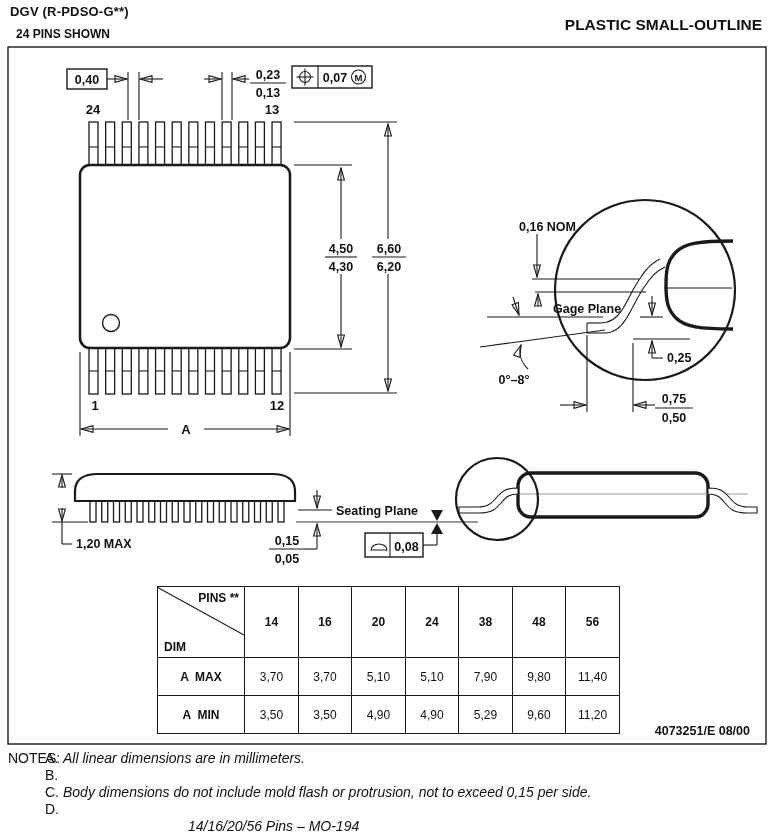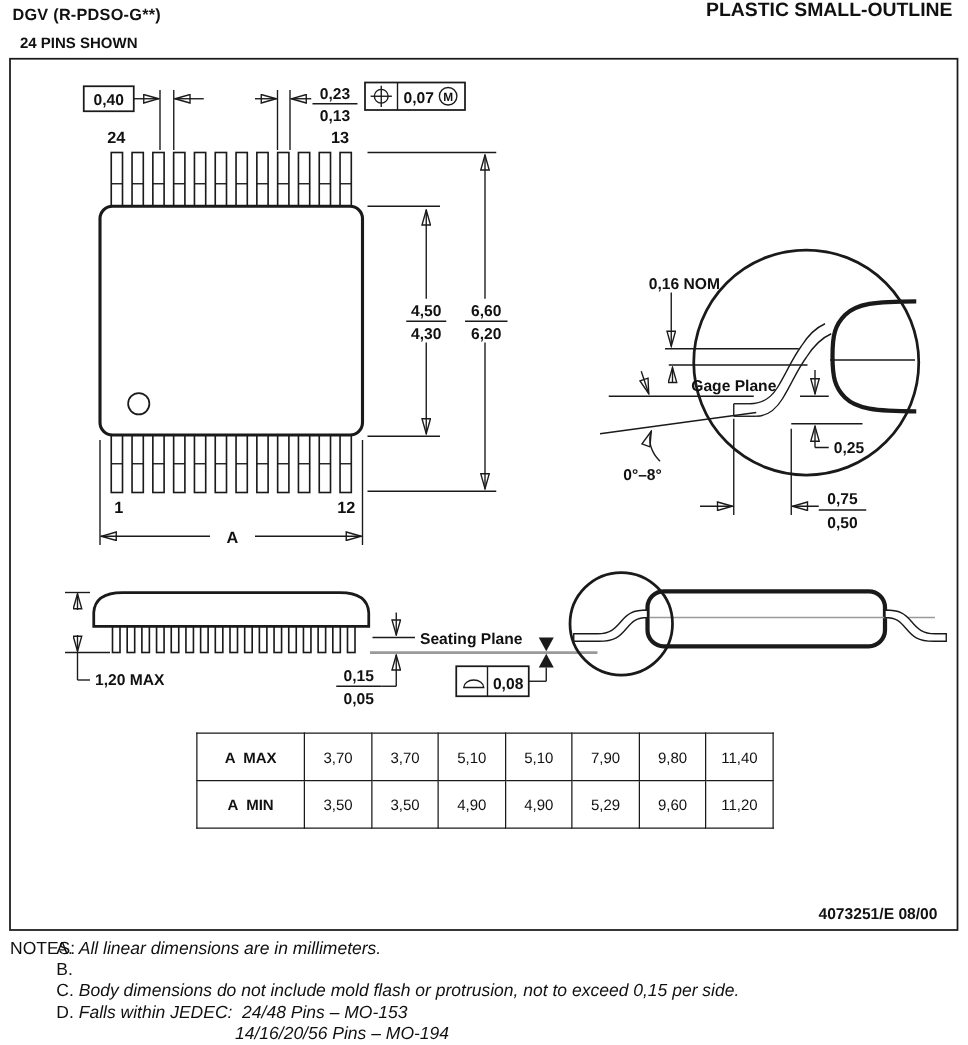--- a/index.html
+++ b/index.html
@@ -1,20 +1,20 @@
 <!DOCTYPE html>
 <html><head>
 <meta charset="utf-8">
 <style>
   html,body{margin:0;padding:0;background:#fff;}
   #page{position:relative;width:774px;height:836px;background:#ffffff;
         font-family:"Liberation Sans",sans-serif;color:#111;overflow:hidden;}
   .title-left{position:absolute;left:10px;top:4px;font-size:13px;font-weight:bold;letter-spacing:.2px;}
   .title-sub{position:absolute;left:16px;top:27px;font-size:12px;font-weight:bold;}
-  .title-right{position:absolute;right:12px;top:0;font-size:15.5px;font-weight:bold;}
+  .title-right{position:absolute;right:12px;top:16px;font-size:15.5px;font-weight:bold;}
   .doc-num{position:absolute;right:24px;top:724px;font-size:12.5px;font-weight:bold;}
   
   #draw{position:absolute;left:0;top:0;}
   #draw line,#draw path,#draw rect,#draw circle,#draw ellipse{stroke:#1a1a1a;fill:none;stroke-width:1.1;}
   #draw .fw{fill:#fff;}
   #draw .sw2{stroke-width:2.2;}
   #draw .sw25{stroke-width:2.5;}
   #draw .sw3{stroke-width:3.4;}
   #draw .sw14{stroke-width:1.4;}
   #draw .gray{stroke:#9a9a9a;}
@@ -289,20 +289,34 @@
       <col style="width:86px">
         <col style="width:54px">
         <col style="width:53px">
         <col style="width:54px">
       <col style="width:53px">
         <col style="width:54px">
         <col style="width:53px">
         <col style="width:54px">
     </colgroup>
     <tbody>
+        <tr style="height:47px">
+      <td class="corner">
+        <div class="diag"></div>
+        <span class="c-top">PINS **</span>
+        <span class="c-bot">DIM</span>
+      </td>
+      <td class="hd">14</td>
+      <td class="hd">16</td>
+      <td class="hd">20</td>
+      <td class="hd">24</td>
+      <td class="hd">38</td>
+      <td class="hd">48</td>
+      <td class="hd">56</td>
+    </tr>
     <tr style="height:38px">
       <td class="rl">A  MAX</td>
       <td>3,70</td>
       <td>3,70</td>
       <td>5,10</td>
       <td>5,10</td>
       <td>7,90</td>
       <td>9,80</td>
       <td>11,40</td>
     </tr>
@@ -329,21 +343,20 @@
     </div>
     <div class="note-row">
       <span class="note-letter">B.</span>
     </div>
     <div class="note-row">
       <span class="note-letter">C.</span>
       <span class="note-text">Body dimensions do not include mold flash or protrusion, not to exceed 0,15 per side.</span>
     </div>
     <div class="note-row">
       <span class="note-letter">D.</span>
-      <span class="note-text">Falls within JEDEC:  24/48 Pins – MO-153</span>
     </div>
     <div class="note-row">
       <span class="note-letter"></span>
       <span class="note-text note-indent">14/16/20/56 Pins – MO-194</span>
     </div>
   </div>
 
 </div>
 
 </body></html>

